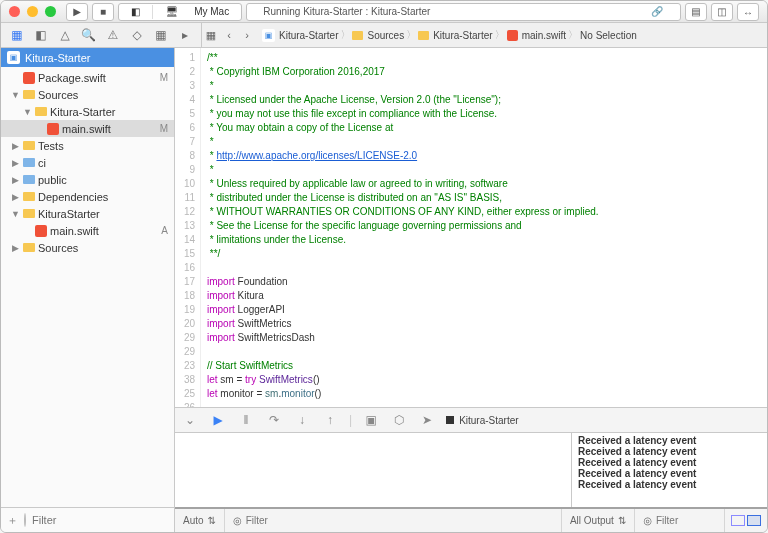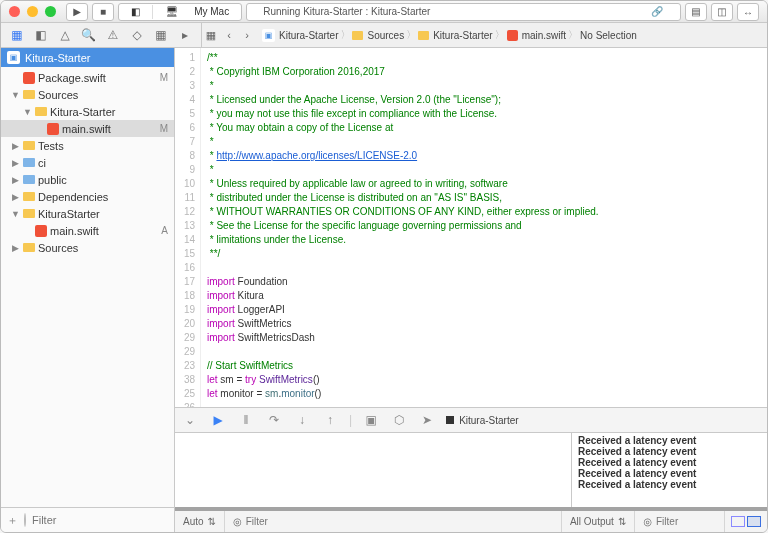--- a/index.html
+++ b/index.html
@@ -56,21 +56,21 @@
 .c-type { color: #5c2699; }
 .c-link { color: #1a5dd4; text-decoration: underline; }
 .c-func { color: #3e7087; }
 .c-id { color: #3f6e74; }
 
 .debugbar { height: 25px; border-top: 1px solid #c9c9c9; background: #f4f4f4; display: flex; align-items: center; padding: 0 6px; gap: 10px; color: #888; font-size: 12px; }
 .debugbar .di { width: 18px; text-align: center; }
 .console { height: 75px; border-top: 1px solid #c9c9c9; display: flex; background: #fff; font-family: Menlo, monospace; font-size: 10px; }
 .console .left { flex: 1; border-right: 1px solid #c9c9c9; }
 .console .right { width: 195px; padding: 2px 6px; color: #333; overflow: hidden; }
-.cbot { height: 25px; border-top: 4px solid #a3a3a3; display: flex; align-items: center; background: #f4f4f4; font-size: 10px; }
+.cbot { height: 25px; border-top: 2px solid #a3a3a3; display: flex; align-items: center; background: #f4f4f4; font-size: 10px; }
 .cbot .seg { padding: 0 8px; display: flex; align-items: center; gap: 4px; border-right: 1px solid #d6d6d6; height: 100%; color: #666; }
 .cbot input { border: none; background: transparent; font-size: 10px; outline: none; width: 60px; }
 .block3 { display: flex; gap: 2px; margin-left: auto; padding: 0 6px; }
 .sq { width: 14px; height: 11px; border: 1.3px solid #8a8aff; }
 .sq2 { border-color: #3a6fe0; background: rgba(58,111,224,.15); }
 </style>
 </head>
 <body>
 
 <div class="titlebar">

